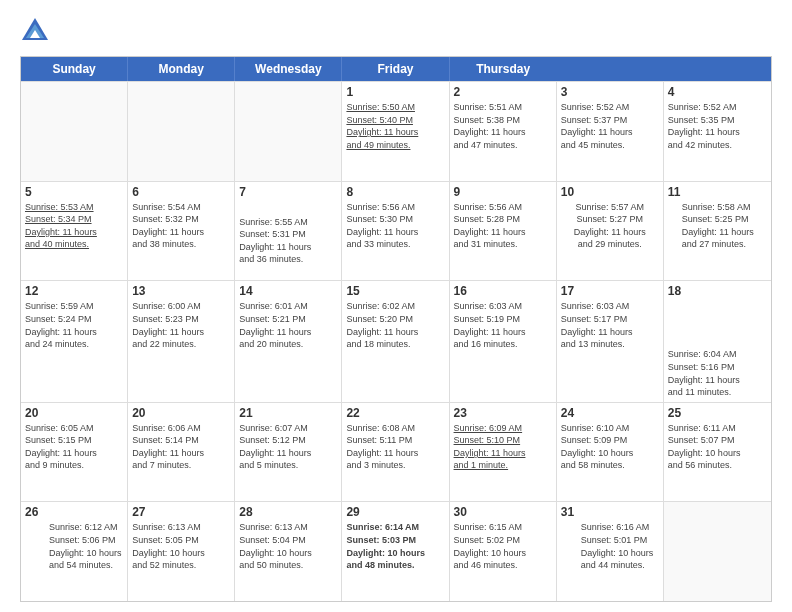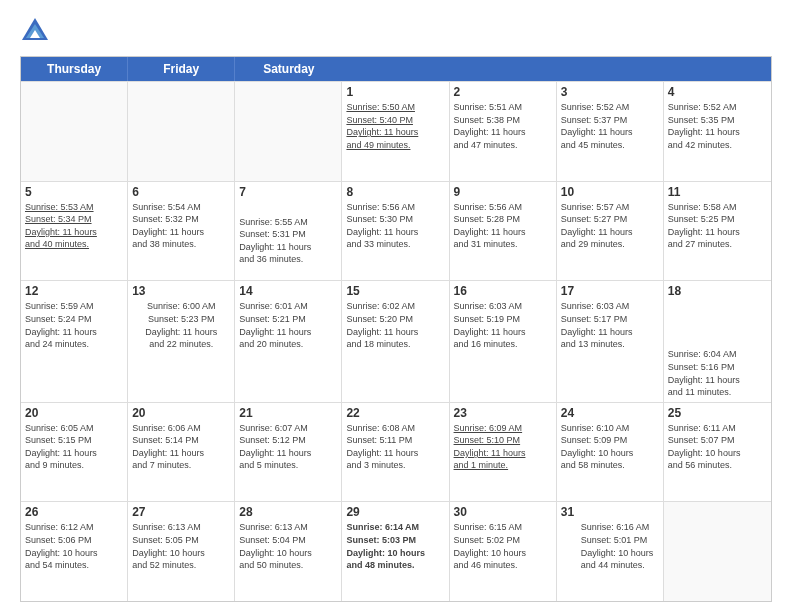--- a/index.html
+++ b/index.html
@@ -131,23 +131,25 @@
       </div>
     </div>
     <div class="title-block">
       <div class="title-month"></div>
       <div class="title-location"></div>
     </div>
   </div>
 
   <div class="calendar">
     <div class="cal-header">
+    <div class="cal-header-cell">Sunday</div>
+        <div class="cal-header-cell">Monday</div>
+        <div class="cal-header-cell">Wednesday</div>
+        <div class="cal-header-cell">Friday</div>
         <div class="cal-header-cell">Thursday</div>
-        <div class="cal-header-cell">Friday</div>
-        <div class="cal-header-cell">Saturday</div>
       </div>
     <div class="cal-body">
     <div class="cal-row">
           <div class="cal-cell empty"></div>
           <div class="cal-cell empty"></div>
           <div class="cal-cell empty"></div>
           <div class="cal-cell">
             <div class="day-num">1</div>
             <div class="day-info" style="white-space: pre-line; text-decoration: underline;">Sunrise: 5:50 AM
 Sunset: 5:40 PM
@@ -207,44 +209,44 @@
           </div>
           <div class="cal-cell">
             <div class="day-num">9</div>
             <div class="day-info" style="white-space: pre-line;">Sunrise: 5:56 AM
 Sunset: 5:28 PM
 Daylight: 11 hours
 and 31 minutes.</div>
           </div>
           <div class="cal-cell">
             <div class="day-num">10</div>
-            <div class="day-info" style="white-space: pre-line;">Sunrise: 5:57 AM
+            <div class="day-info" style="white-space: pre-line; text-align: center;">Sunrise: 5:57 AM
 Sunset: 5:27 PM
 Daylight: 11 hours
 and 29 minutes.</div>
           </div>
           <div class="cal-cell">
             <div class="day-num">11</div>
-            <div class="day-info" style="white-space: pre-line;">Sunrise: 5:58 AM
+            <div class="day-info" style="white-space: pre-line; margin-left: 14px;">Sunrise: 5:58 AM
 Sunset: 5:25 PM
 Daylight: 11 hours
 and 27 minutes.</div>
           </div>
         </div>
         <div class="cal-row">
           <div class="cal-cell">
             <div class="day-num">12</div>
             <div class="day-info" style="white-space: pre-line;">Sunrise: 5:59 AM
 Sunset: 5:24 PM
 Daylight: 11 hours
 and 24 minutes.</div>
           </div>
           <div class="cal-cell">
             <div class="day-num">13</div>
-            <div class="day-info" style="white-space: pre-line; text-align: center;">Sunrise: 6:00 AM
+            <div class="day-info" style="white-space: pre-line;">Sunrise: 6:00 AM
 Sunset: 5:23 PM
 Daylight: 11 hours
 and 22 minutes.</div>
           </div>
           <div class="cal-cell">
             <div class="day-num">14</div>
             <div class="day-info" style="white-space: pre-line;">Sunrise: 6:01 AM
 Sunset: 5:21 PM
 Daylight: 11 hours
 and 20 minutes.</div>
@@ -325,21 +327,21 @@
             <div class="day-num">25</div>
             <div class="day-info" style="white-space: pre-line;">Sunrise: 6:11 AM
 Sunset: 5:07 PM
 Daylight: 10 hours
 and 56 minutes.</div>
           </div>
         </div>
         <div class="cal-row">
           <div class="cal-cell">
             <div class="day-num">26</div>
-            <div class="day-info" style="white-space: pre-line;">Sunrise: 6:12 AM
+            <div class="day-info" style="white-space: pre-line; margin-left: 24px;">Sunrise: 6:12 AM
 Sunset: 5:06 PM
 Daylight: 10 hours
 and 54 minutes.</div>
           </div>
           <div class="cal-cell">
             <div class="day-num">27</div>
             <div class="day-info" style="white-space: pre-line;">Sunrise: 6:13 AM
 Sunset: 5:05 PM
 Daylight: 10 hours
 and 52 minutes.</div>

